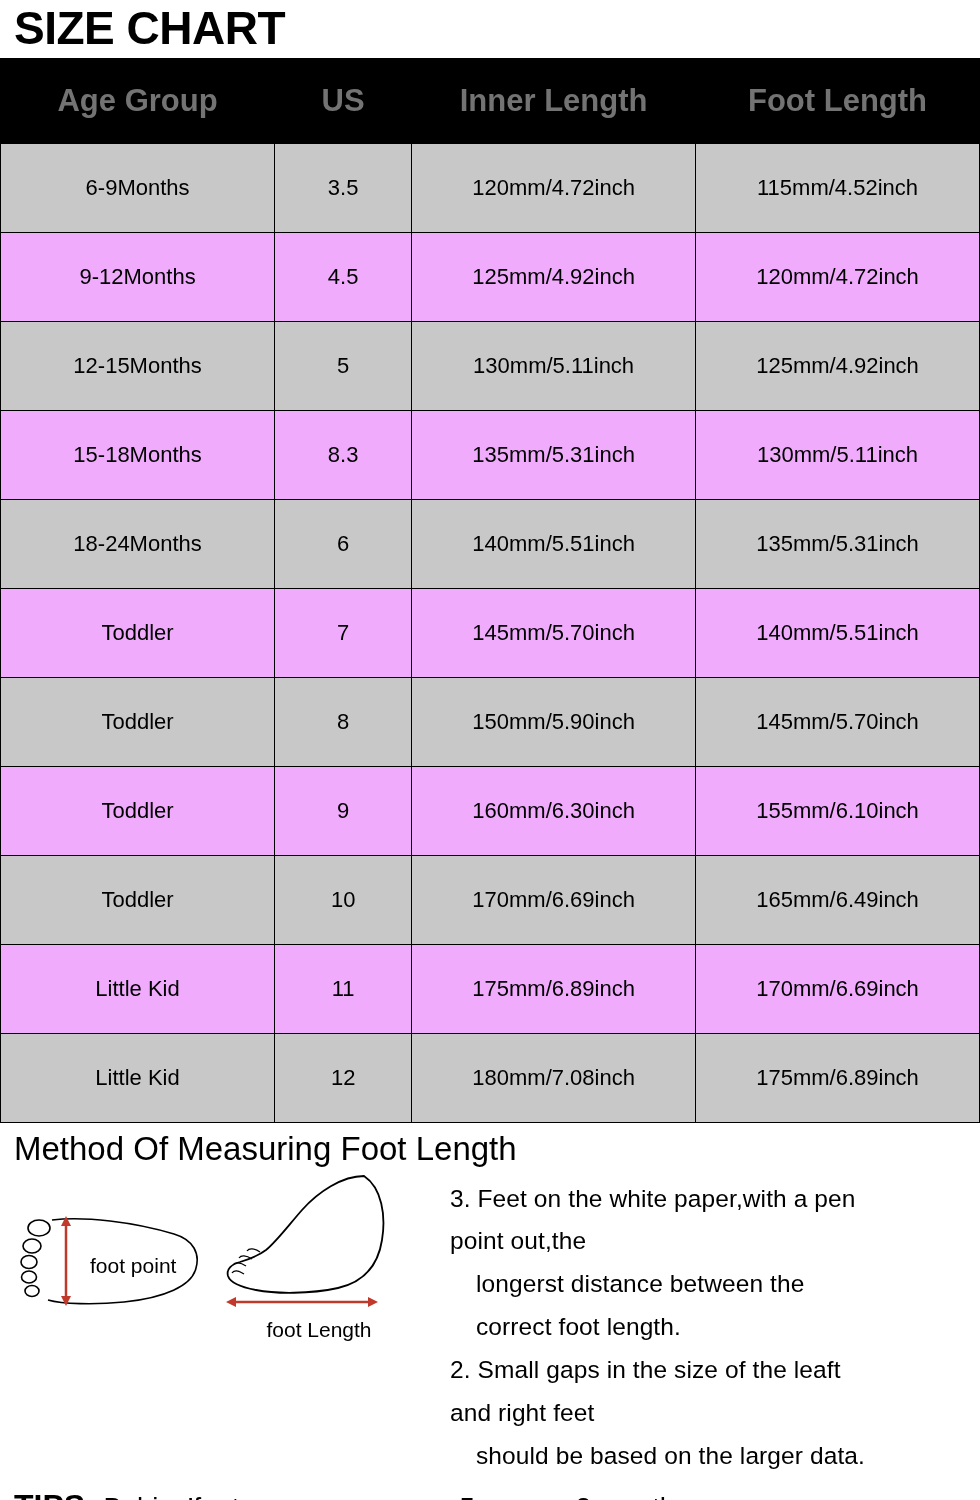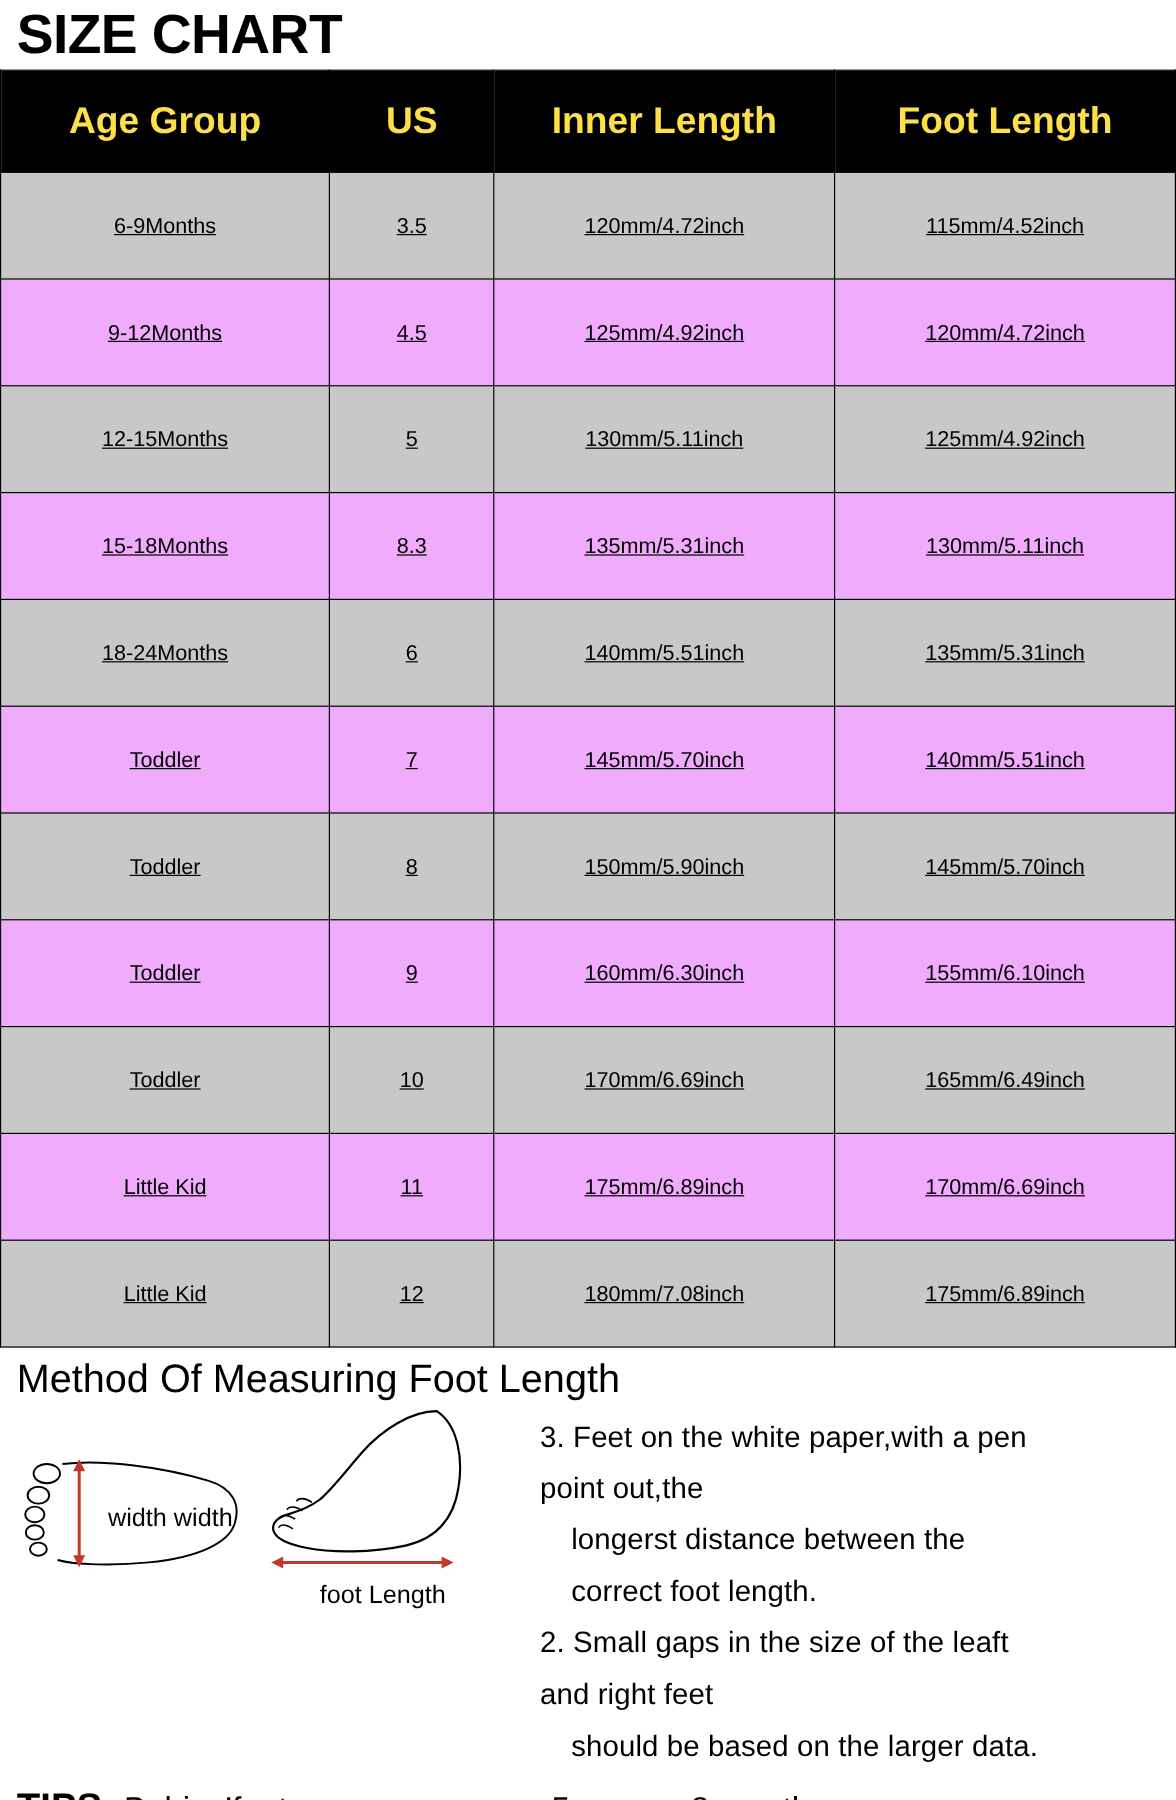--- a/index.html
+++ b/index.html
@@ -37,33 +37,32 @@
     table-layout: fixed;
   }
   table.size-table th,
   table.size-table td {
     border: 1px solid #000000;
     text-align: center;
     vertical-align: middle;
   }
   table.size-table thead th {
     background: #000000;
-    color: #fde047;
+    color: #737373;
     font-size: 31px;
     font-weight: bold;
     height: 84px;
     padding: 0 4px;
     text-align: center;
   }
   table.size-table tbody td {
-    font-size: 18px;
+    font-size: 22px;
     height: 88px;
     padding: 0 4px;
     font-weight: normal;
-    text-decoration: underline;
   }
   table.size-table tbody tr.odd td {
     background: #c8c8c8;
   }
   table.size-table tbody tr.even td {
     background: #f0abfc;
   }
   .col-age { width: 28%; }
   .col-us  { width: 14%; }
   .col-inner { width: 29%; }
@@ -241,21 +240,21 @@
           <ellipse cx="15" cy="56" rx="8" ry="6.5" fill="none" stroke="#000" stroke-width="1.6"></ellipse>
           <ellipse cx="15" cy="71" rx="7.5" ry="6" fill="none" stroke="#000" stroke-width="1.6"></ellipse>
           <ellipse cx="18" cy="85" rx="7" ry="5.5" fill="none" stroke="#000" stroke-width="1.6"></ellipse>
 
           <path d="M38 14 C70 10 120 16 160 28 C180 34 186 48 182 62 C178 80 150 92 110 96 C80 99 48 98 34 94" fill="none" stroke="#000" stroke-width="1.6"></path>
 
           <line x1="52" y1="14" x2="52" y2="96" stroke="#c0392b" stroke-width="2.5"></line>
           <polygon points="52,10 47,20 57,20" fill="#c0392b"></polygon>
           <polygon points="52,100 47,90 57,90" fill="#c0392b"></polygon>
         </svg>
-        <div class="cap-width">width width</div>
+        <div class="cap-width">foot point</div>
       </div>
 
       <div class="diagram-side">
         <svg width="205" height="150" viewBox="0 0 205 150">
 
           <path d="M150 6 C168 18 172 46 168 70 C164 96 150 112 124 118 C96 124 62 124 42 120
                    C26 117 16 112 14 106 C12 99 18 94 26 92 C36 89 44 86 52 80
                    C62 72 74 56 88 40 C104 22 128 6 150 6 Z" fill="none" stroke="#000" stroke-width="1.8"></path>
 
           <path d="M30 104 C24 100 20 100 18 103" fill="none" stroke="#000" stroke-width="1.3"></path>

